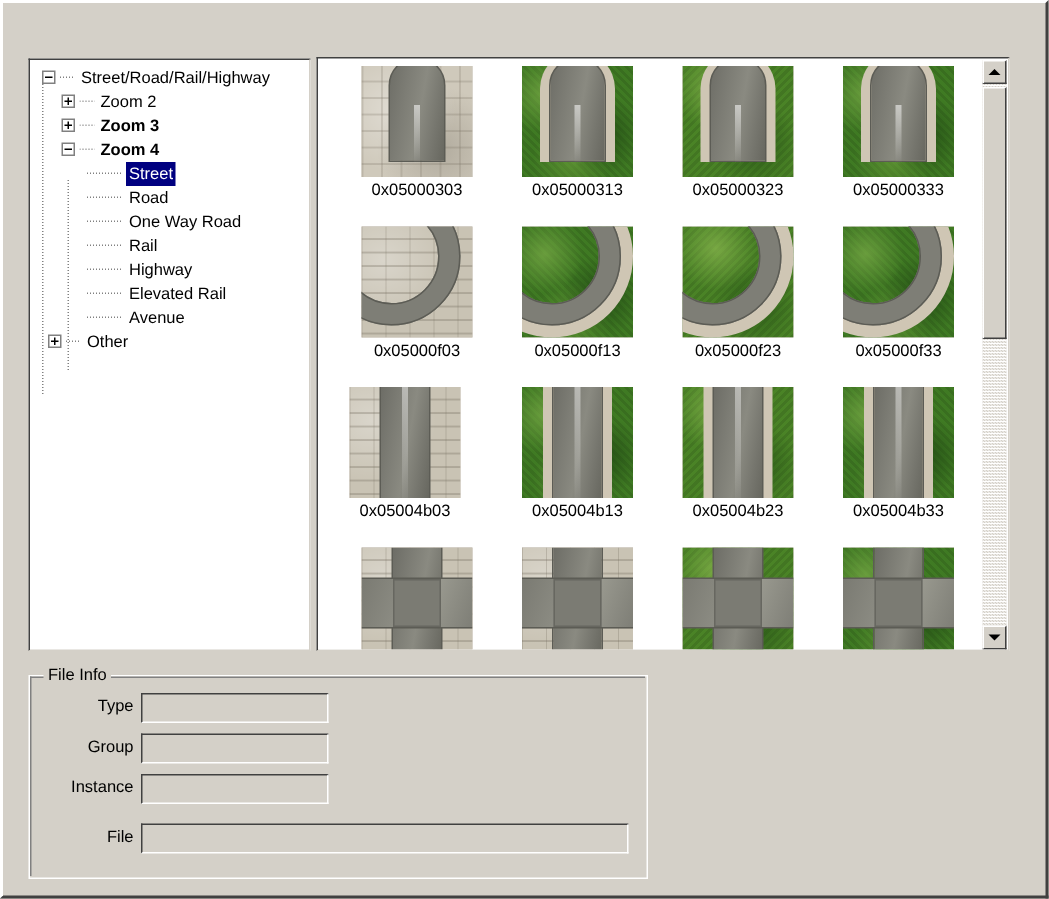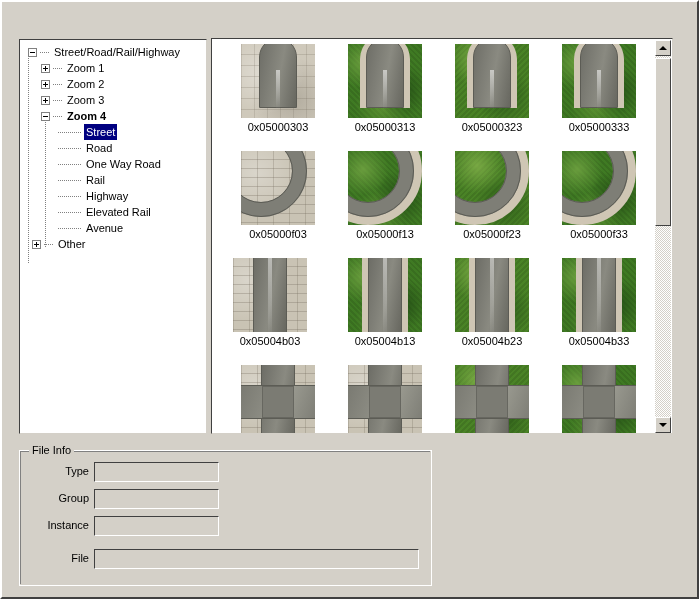--- a/index.html
+++ b/index.html
@@ -206,23 +206,22 @@
 <body>
 
 <div class="window">
 
 
   <div id="tree-panel" class="sunken-in">
     <div class="tree-inner" id="tree-inner">
         <div class="vline" style="left: 8px; top: 16px; height: 208px;"></div>
         <div class="vline" style="left: 25px; top: 80px; height: 128px;"></div>
         <div class="tnode" style="padding-left: 4px;"><span class="tbox"></span><span class="dots"></span><span class="lbl">Street/Road/Rail/Highway</span></div>
-        <div class="tnode" style="padding-left: 17px;"><span class="tbox plus"></span><span class="dots"></span><span class="lbl">Zoom 1</span></div>
         <div class="tnode" style="padding-left: 17px;"><span class="tbox plus"></span><span class="dots"></span><span class="lbl">Zoom 2</span></div>
-        <div class="tnode" style="padding-left: 17px;"><span class="tbox plus"></span><span class="dots"></span><span class="lbl">Zoom 3</span></div>
+        <div class="tnode" style="padding-left: 17px; font-weight: bold;"><span class="tbox plus"></span><span class="dots"></span><span class="lbl">Zoom 3</span></div>
         <div class="tnode" style="padding-left: 17px; font-weight: bold;"><span class="tbox"></span><span class="dots"></span><span class="lbl">Zoom 4</span></div>
         <div class="tnode sel" style="padding-left: 34px;"><span class="dots" style="width: 24px;"></span><span class="lbl">Street</span></div>
         <div class="tnode" style="padding-left: 34px;"><span class="dots" style="width: 24px;"></span><span class="lbl">Road</span></div>
         <div class="tnode" style="padding-left: 34px;"><span class="dots" style="width: 24px;"></span><span class="lbl">One Way Road</span></div>
         <div class="tnode" style="padding-left: 34px;"><span class="dots" style="width: 24px;"></span><span class="lbl">Rail</span></div>
         <div class="tnode" style="padding-left: 34px;"><span class="dots" style="width: 24px;"></span><span class="lbl">Highway</span></div>
         <div class="tnode" style="padding-left: 34px;"><span class="dots" style="width: 24px;"></span><span class="lbl">Elevated Rail</span></div>
         <div class="tnode" style="padding-left: 34px;"><span class="dots" style="width: 24px;"></span><span class="lbl">Avenue</span></div>
         <div class="tnode" style="padding-left: 8px;"><span class="tbox plus"></span><span class="dots"></span><span class="lbl">Other</span></div>
       </div>

